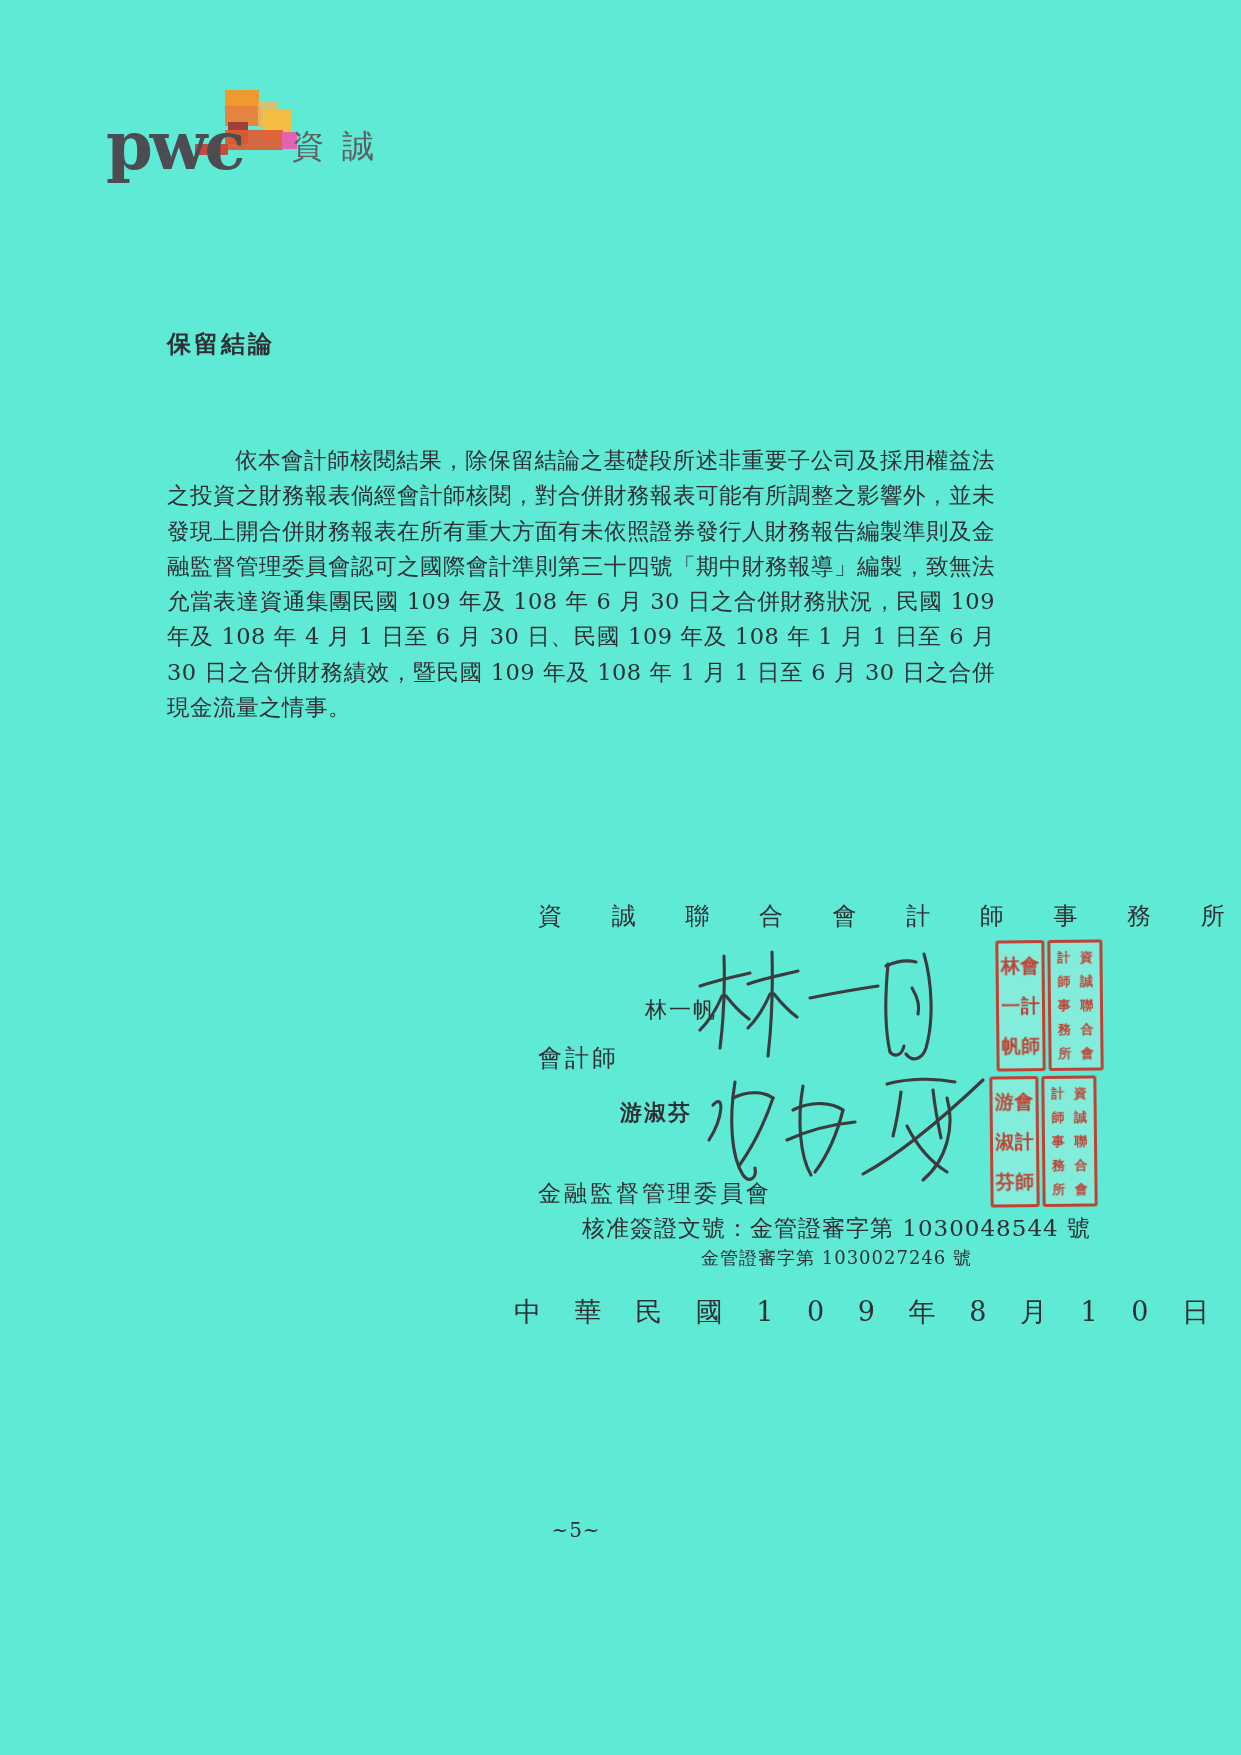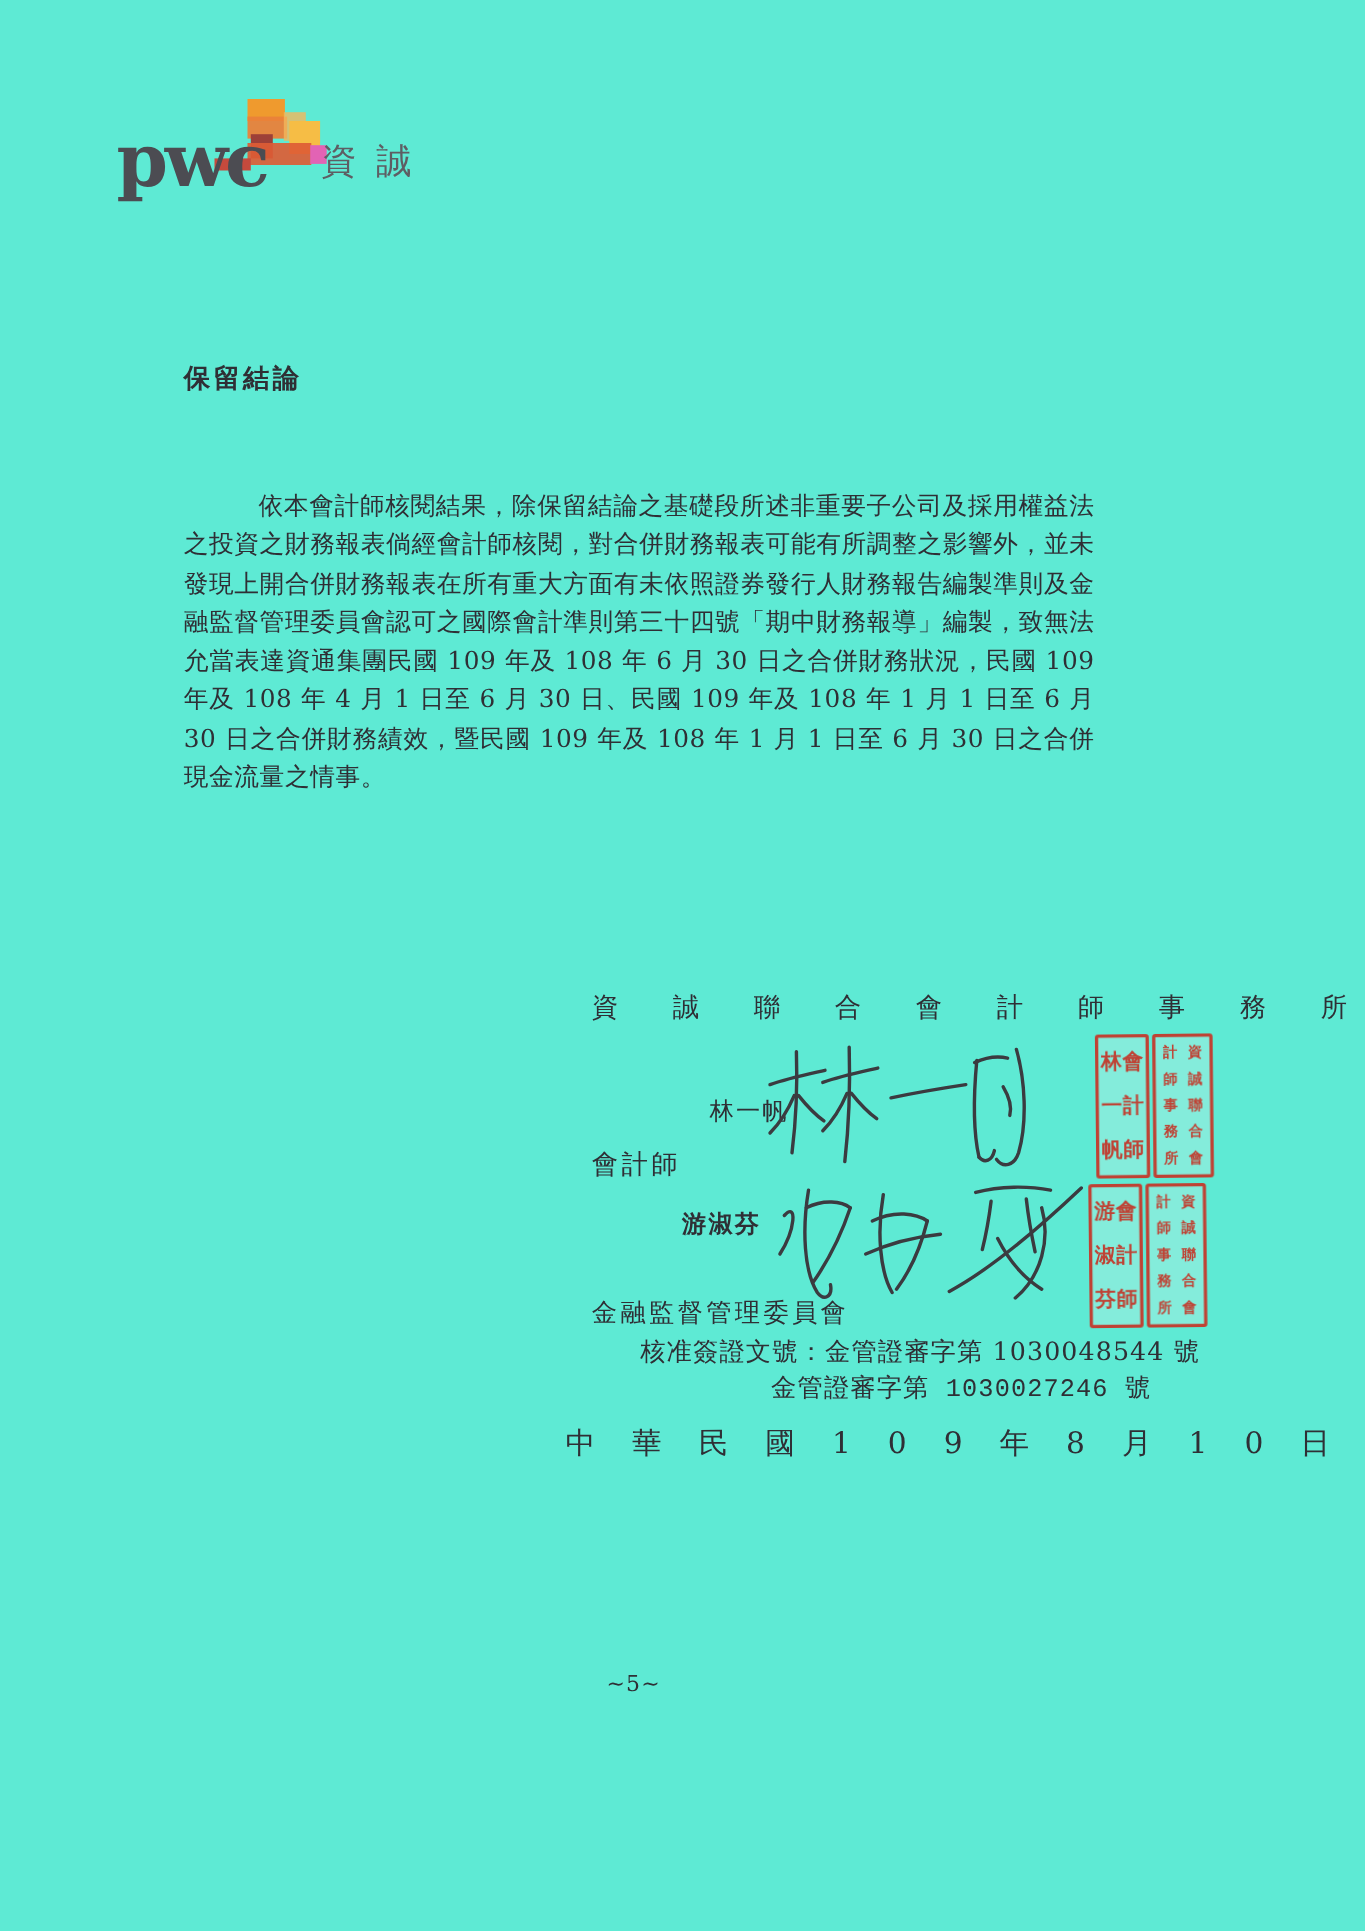--- a/index.html
+++ b/index.html
@@ -69,21 +69,21 @@
     padding:3px 2px;border-radius:3px;opacity:.95;
     background:rgba(255,245,243,.25);
     box-sizing:border-box;
   }
   .stamp.personal{grid-template-rows:repeat(3,1fr);width:49px;height:131px;font-size:19px;font-weight:700;margin-right:3px;}
   .stamp.firm{grid-template-rows:repeat(5,1fr);width:55px;height:131px;font-size:13px;font-weight:700;}
   .sc{display:flex;align-items:center;justify-content:center;line-height:1;}
   
   .regulator{position:absolute;left:538px;top:1178px;font-size:23px;letter-spacing:3px;text-align:center;}
   .approval-line-1{position:absolute;left:538px;top:1213px;font-size:23px;letter-spacing:1px;white-space:nowrap;margin-left:44px;}
-  .approval-line-2{position:absolute;left:701px;top:1246px;font-size:23px;letter-spacing:1px;white-space:nowrap;font-family:Liberation Mono, monospace;}
+  .approval-line-2{position:absolute;left:701px;top:1246px;font-size:18px;letter-spacing:1px;white-space:nowrap;}
   .date-line{position:absolute;left:514px;top:1294px;font-size:27px;letter-spacing:9px;word-spacing:7px;white-space:nowrap;}
   
   .page-number{position:absolute;left:531px;top:1518px;width:90px;text-align:center;font-size:20px;letter-spacing:1px;}
 </style>
 </head>
 <body>
 
 <div class="page">
 
   <div class="logo-blocks">

